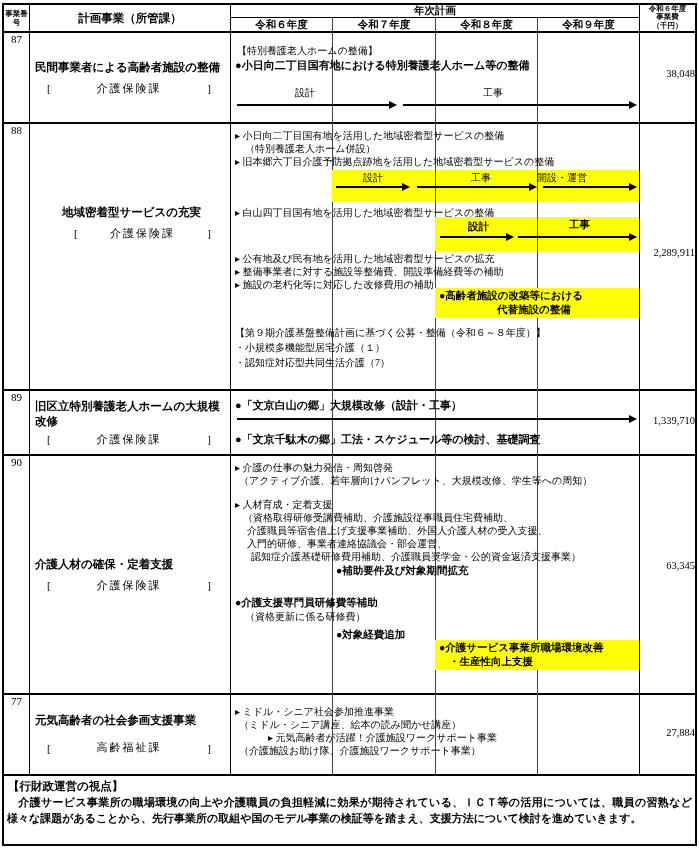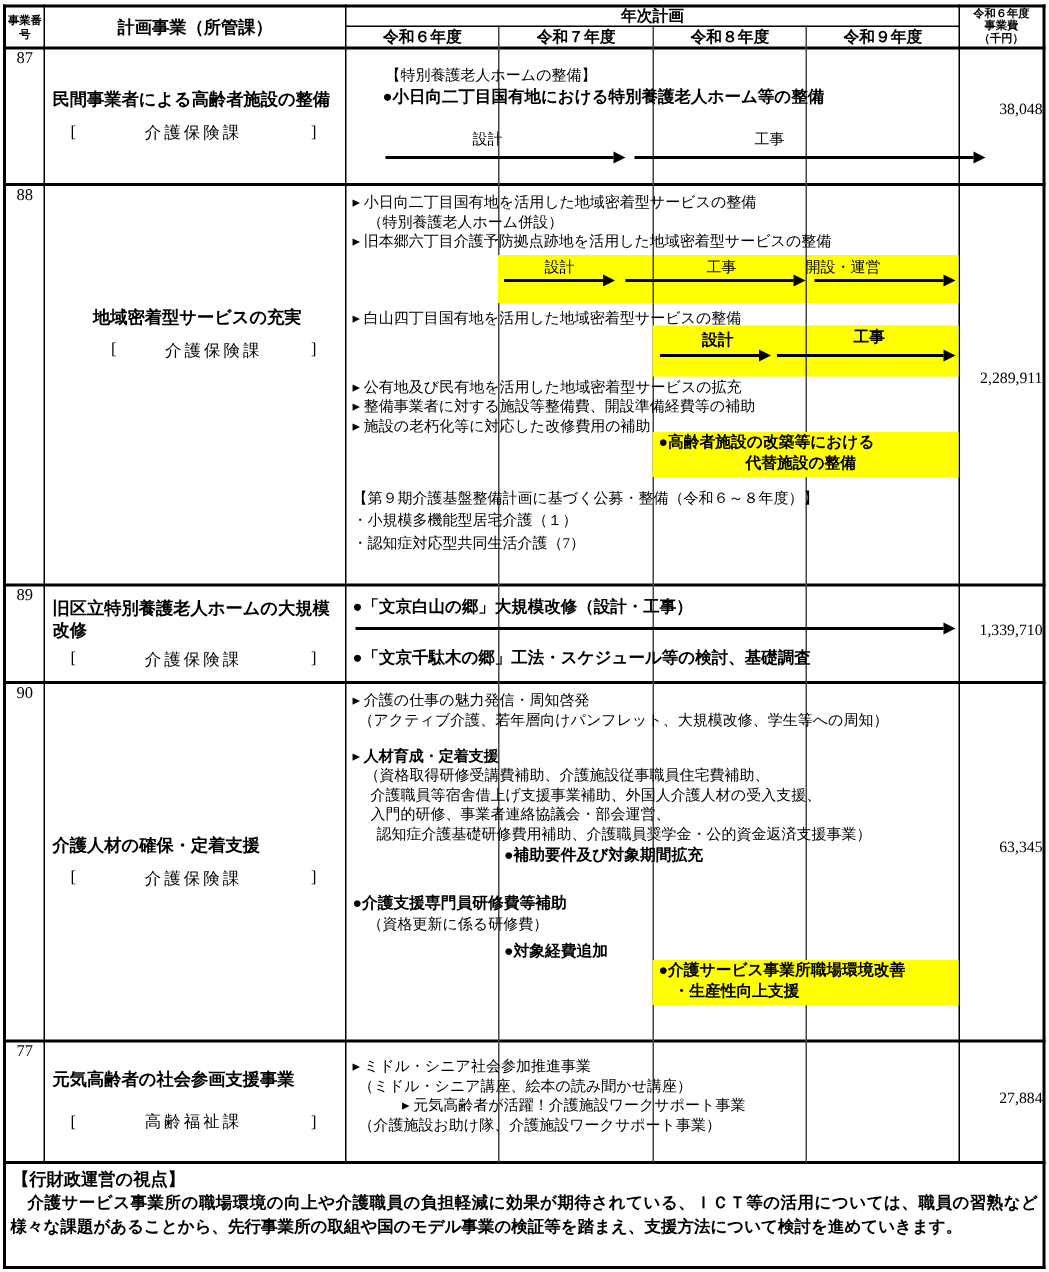--- a/index.html
+++ b/index.html
@@ -94,21 +94,21 @@
     <span>87</span>
   </div>
   <div class="titlecell" style="left:31px;top:33px;width:198px;height:89px;">
     <div class="title">民間事業者による高齢者施設の整備</div>
     <div class="bracket-row">
       <span class="bracket">[</span>
       <span class="dept">介護保険課</span>
       <span class="bracket">]</span>
     </div>
   </div>
-  <div class="cell" style="left:231px;top:33px;width:408px;height:89px;margin-left:20px;">
+  <div class="cell" style="left:231px;top:33px;width:408px;height:89px;">
     <div class="t" style="left:6px;top:11px;">【特別養護老人ホームの整備】</div>
     <div class="tb" style="left:4px;top:26px;font-size:11px;">●小日向二丁目国有地における特別養護老人ホーム等の整備</div>
     <div class="tl-label" style="left:64px;top:53px;">設計</div>
     <div class="tl-label" style="left:252px;top:53px;">工事</div>
     <div class="aline" style="left:6px;top:71px;width:152px;">
         <span class="ah"></span>
       </div>
     <div class="aline" style="left:172px;top:71px;width:226px;">
         <span class="ah"></span>
       </div>
@@ -202,21 +202,21 @@
     <div class="title">介護人材の確保・定着支援</div>
     <div class="bracket-row">
       <span class="bracket">[</span>
       <span class="dept">介護保険課</span>
       <span class="bracket">]</span>
     </div>
   </div>
   <div class="cell" style="left:231px;top:456px;width:408px;height:237px;">
     <div class="t" style="left:4px;top:5px;">▸ 介護の仕事の魅力発信・周知啓発</div>
     <div class="t" style="left:8px;top:18px;">（アクティブ介護、若年層向けパンフレット、大規模改修、学生等への周知）</div>
-    <div class="t" style="left:4px;top:42px;font-weight:bold;">▸ 人材育成・定着支援</div>
+    <div class="t" style="left:4px;top:42px;">▸ 人材育成・定着支援</div>
     <div class="t" style="left:12px;top:55px;">（資格取得研修受講費補助、介護施設従事職員住宅費補助、</div>
     <div class="t" style="left:16px;top:68px;">介護職員等宿舎借上げ支援事業補助、外国人介護人材の受入支援、</div>
     <div class="t" style="left:16px;top:81px;">入門的研修、事業者連絡協議会・部会運営、</div>
     <div class="t" style="left:20px;top:94px;">認知症介護基礎研修費用補助、介護職員奨学金・公的資金返済支援事業）</div>
     <div class="tb" style="left:105px;top:108px;">●補助要件及び対象期間拡充</div>
     <div class="tb" style="left:4px;top:140px;">●介護支援専門員研修費等補助</div>
     <div class="t" style="left:14px;top:154px;">（資格更新に係る研修費）</div>
     <div class="tb" style="left:105px;top:172px;">●対象経費追加</div>
     <div class="ylw" style="left:204px;top:184px;width:204px;height:30px;z-index:1;"></div>
     <div class="tb" style="left:208px;top:185px;z-index:3;">●介護サービス事業所職場環境改善</div>

